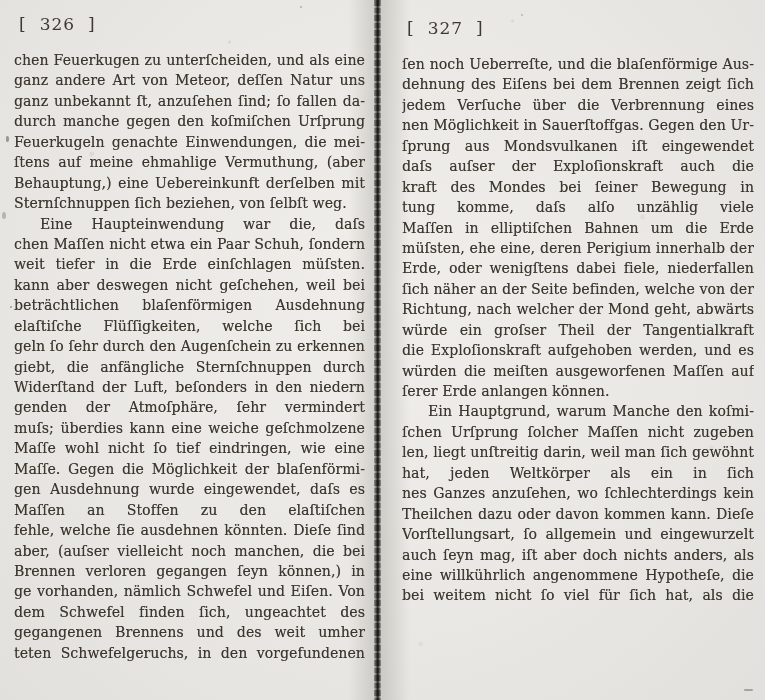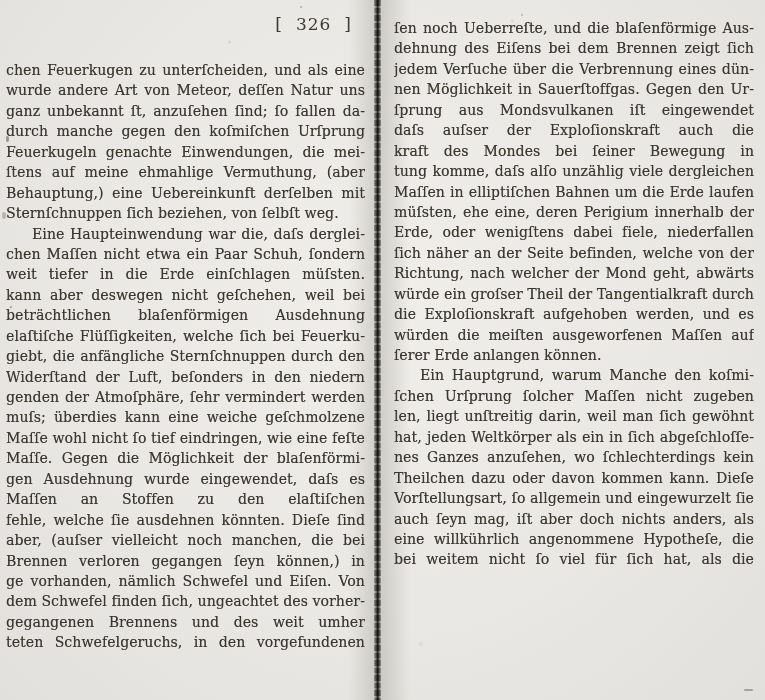--- a/index.html
+++ b/index.html
@@ -30,38 +30,39 @@
     pointer-events: none;
   }
   .page {
     position: absolute; top: 0; height: 700px;
     box-sizing: border-box;
     color: #3b362e;
   }
   .page.left  { left: 0px;   width: 374px; padding: 14px 9px 0 6px; }
   .page.right { left: 384px; width: 381px; padding: 18px 11px 0 10px; }
   .page-header {
-    text-align: right;
+    text-align: left;
     font-size: 17px;
     height: 24px;
-    margin-bottom: 22px;
+    margin-bottom: 12px;
     letter-spacing: 1px;
     color: #3e3a32;
   }
   .page-header .bracket { padding: 0 13px; }
   .line {
     font-size: 14px;
     line-height: 20.45px;
     height: 20.45px;
     text-align: justify;
     text-align-last: justify;
     overflow: hidden;
     white-space: normal;
     letter-spacing: 0.1px;
     text-shadow: 0.2px 0.2px 0.6px rgba(56,50,42,0.55);
+    margin-left: 8px;
   }
   .line.flush  { text-align-last: left; }
   .line.indent { text-indent: 26px; }
 
   
   .gutter-shade {
     position: absolute; top: 0; left: 348px;
     width: 62px; height: 700px;
     background: linear-gradient(to right,
       rgba(72,67,59,0) 0%, rgba(72,67,59,0.16) 42%,
@@ -94,52 +95,54 @@
 
 <div class="scan">
 
   <div class="gutter-shade"></div>
   <div class="gutter-core"></div>
 
   <section class="page left">
     <div class="page-header"><span class="bracket">[</span><span>326</span><span class="bracket">]</span></div>
     <div class="textcol">
         <div class="line">chen Feuerkugen zu unterſcheiden, und als eine</div>
-        <div class="line">wurde andere Art von Meteor, deſſen Natur uns</div>
+        <div class="line">ganz andere Art von Meteor, deſſen Natur uns</div>
         <div class="line">ganz unbekannt ſt, anzuſehen ſind; ſo fallen da-</div>
         <div class="line">durch manche gegen den koſmiſchen Urſprung der</div>
         <div class="line">Feuerkugeln genachte Einwendungen, die mei-</div>
         <div class="line">ſtens auf meine ehmahlige Vermuthung, (aber nicht</div>
         <div class="line">Behauptung,) eine Uebereinkunft derſelben mit den</div>
         <div class="line flush">Sternſchnuppen ſich beziehen, von ſelbſt weg.</div>
         <div class="line indent">Eine Haupteinwendung war die, daſs derglei-</div>
         <div class="line">chen Maſſen nicht etwa ein Paar Schuh, ſondern</div>
         <div class="line">weit tiefer in die Erde einſchlagen müſsten. Dieſes</div>
         <div class="line">kann aber deswegen nicht geſchehen, weil bei der</div>
         <div class="line">beträchtlichen blaſenförmigen Ausdehnung durch</div>
         <div class="line">elaſtiſche Flüſſigkeiten, welche ſich bei Feuerku-</div>
+        <div class="line">geln ſo ſehr durch den Augenſchein zu erkennen</div>
         <div class="line">giebt, die anfängliche Sternſchnuppen durch den</div>
         <div class="line">Widerſtand der Luft, beſonders in den niedern Ge-</div>
         <div class="line">genden der Atmoſphäre, ſehr vermindert werden</div>
         <div class="line">muſs; überdies kann eine weiche geſchmolzene</div>
         <div class="line">Maſſe wohl nicht ſo tief eindringen, wie eine feſte</div>
         <div class="line">Maſſe. Gegen die Möglichkeit der blaſenförmi-</div>
         <div class="line">gen Ausdehnung wurde eingewendet, daſs es ſolchen</div>
         <div class="line">Maſſen an Stoffen zu den elaſtiſchen Flüſſigkeiten</div>
         <div class="line">fehle, welche ſie ausdehnen könnten. Dieſe ſind</div>
         <div class="line">aber, (auſser vielleicht noch manchen, die bei dem</div>
         <div class="line">Brennen verloren gegangen ſeyn können,) in Men-</div>
         <div class="line">ge vorhanden, nämlich Schwefel und Eiſen. Von</div>
         <div class="line">dem Schwefel finden ſich, ungeachtet des vorher-</div>
         <div class="line">gegangenen Brennens und des weit umher verbrei-</div>
         <div class="line">teten Schwefelgeruchs, in den vorgefundenen Maſ-</div>
       </div>
   </section>
 
   <section class="page right">
+    <div class="page-header"><span class="bracket">[</span><span>327</span><span class="bracket">]</span></div>
     <div class="textcol">
         <div class="line">ſen noch Ueberreſte, und die blaſenförmige Aus-</div>
         <div class="line">dehnung des Eiſens bei dem Brennen zeigt ſich bei</div>
         <div class="line">jedem Verſuche über die Verbrennung eines dün-</div>
         <div class="line">nen Möglichkeit in Sauerſtoffgas. Gegen den Ur-</div>
         <div class="line">ſprung aus Mondsvulkanen iſt eingewendet worden,</div>
         <div class="line">daſs auſser der Exploſionskraft auch die Tangential-</div>
         <div class="line">kraft des Mondes bei ſeiner Bewegung in Betrach-</div>
         <div class="line">tung komme, daſs alſo unzählig viele dergleichen</div>
         <div class="line">Maſſen in elliptiſchen Bahnen um die Erde laufen</div>

